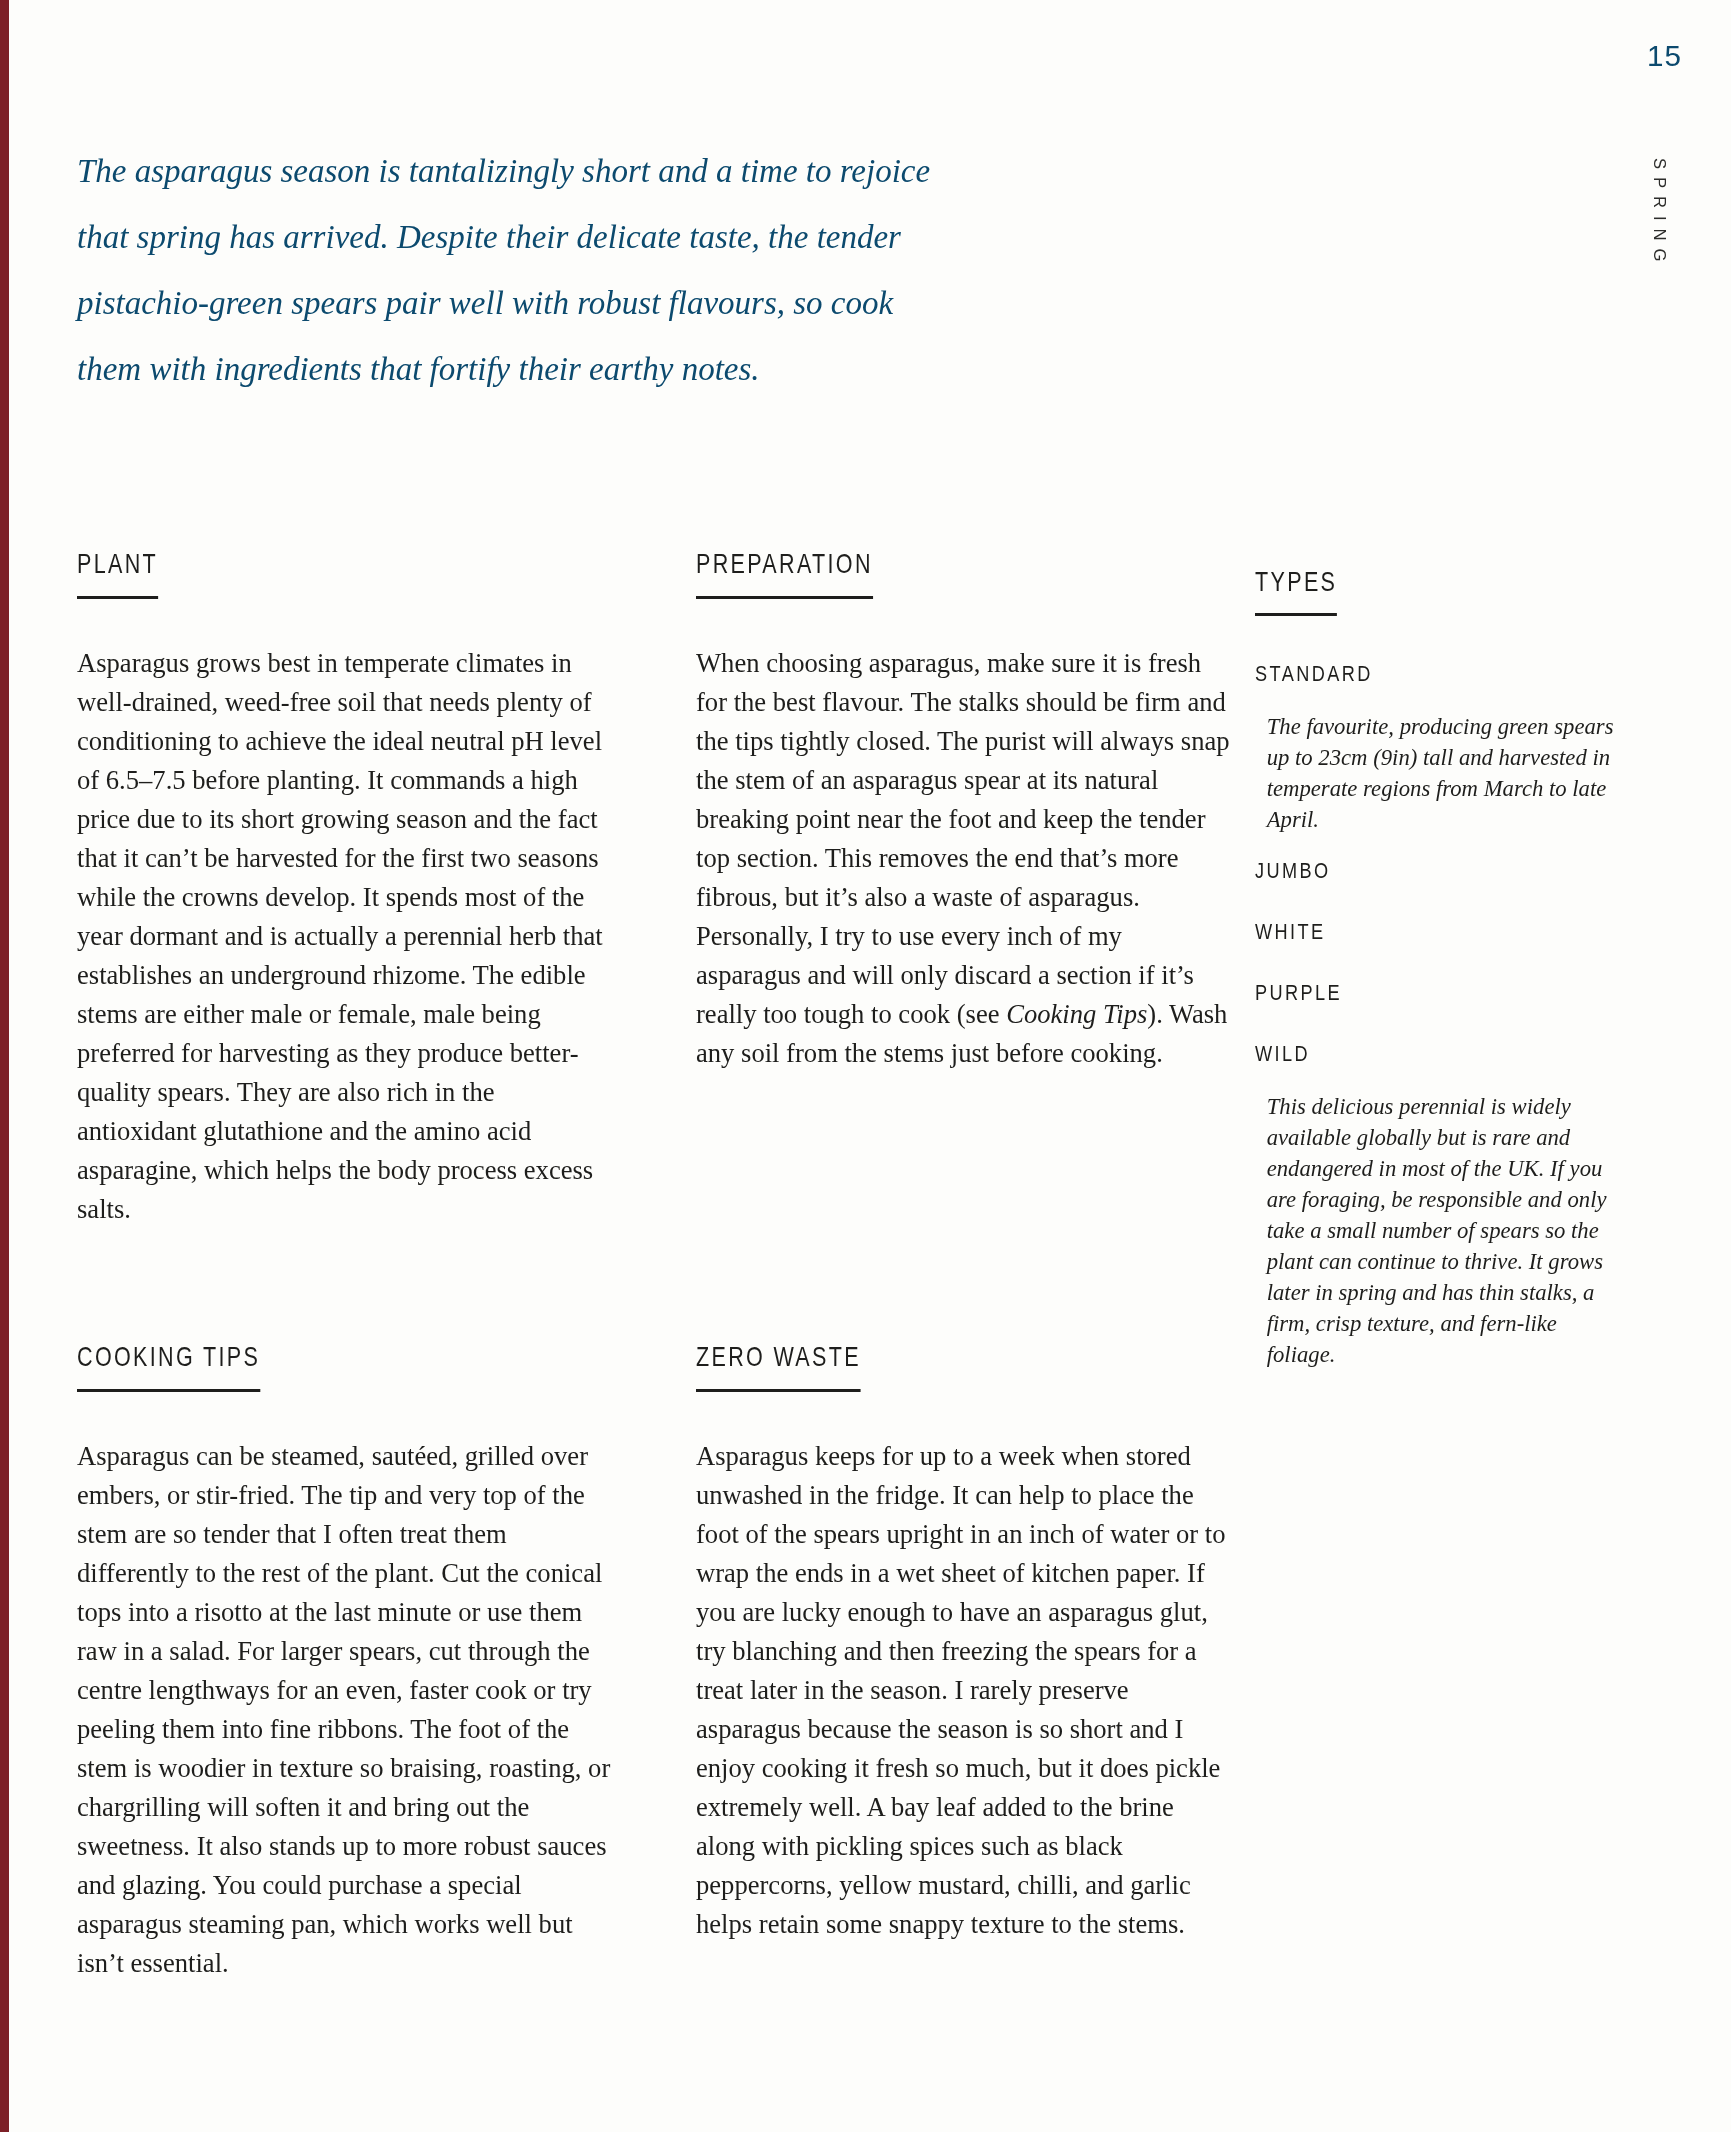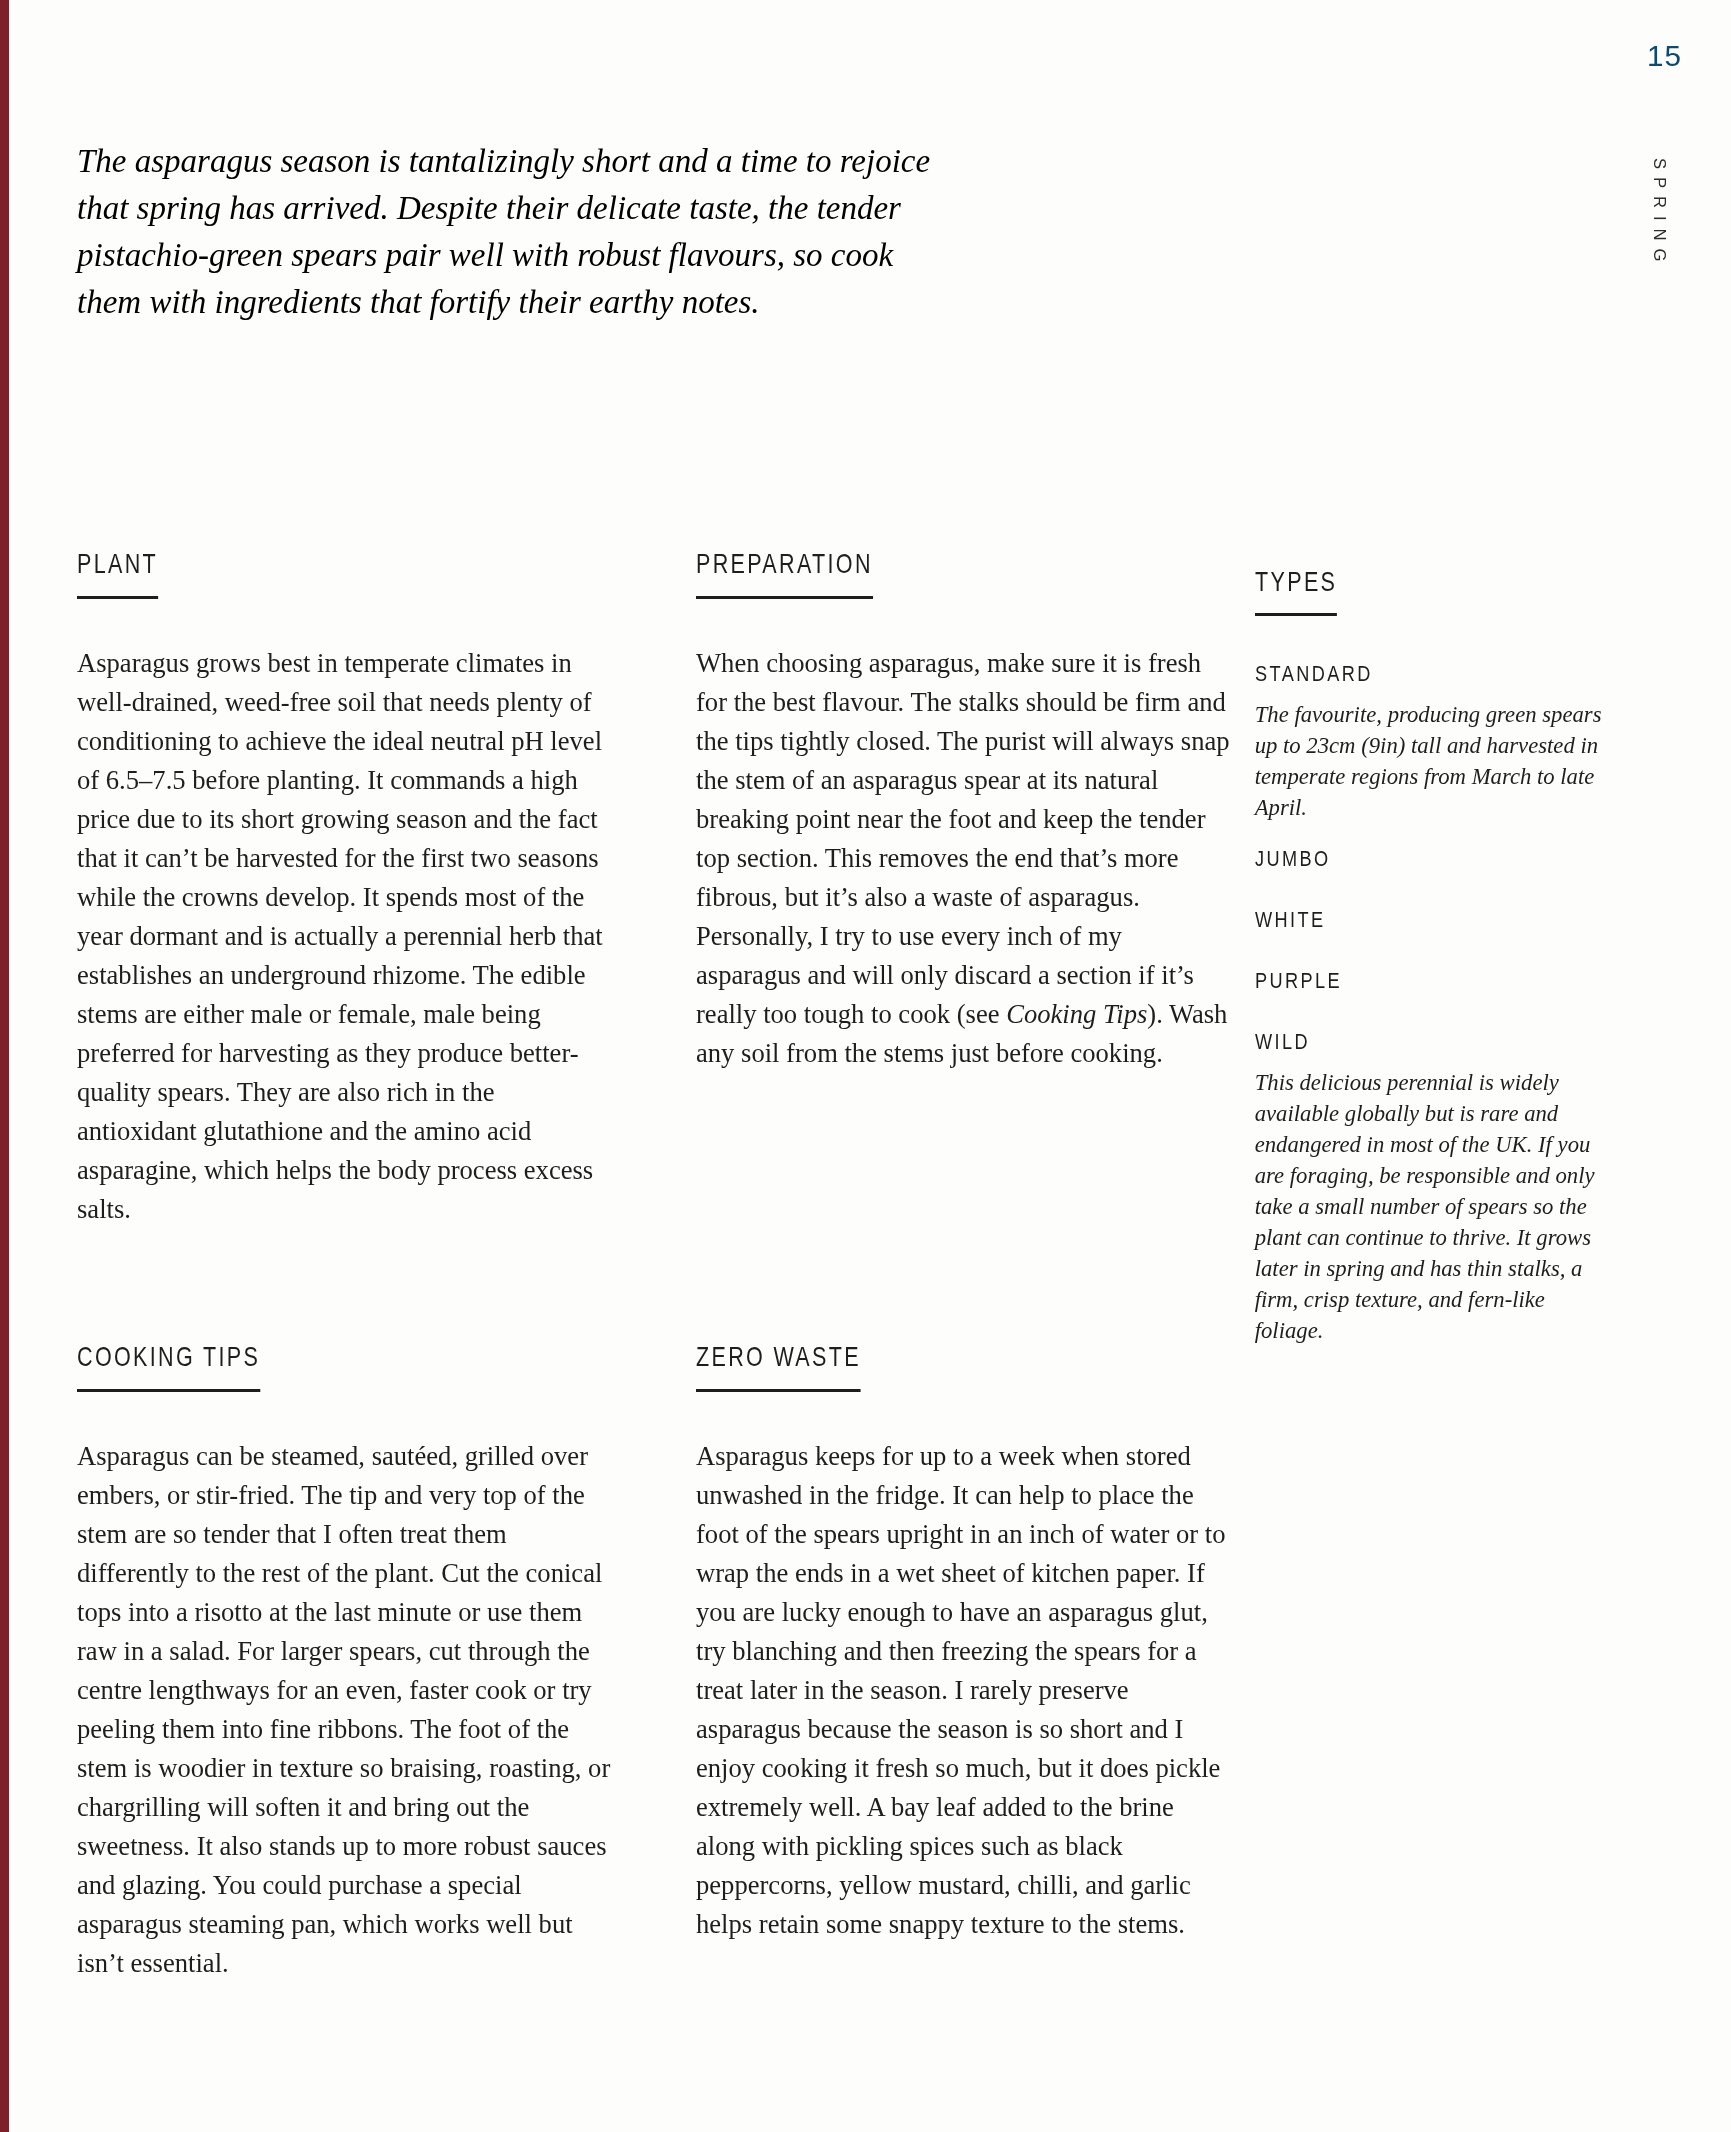--- a/index.html
+++ b/index.html
@@ -41,22 +41,22 @@
     letter-spacing: 7.9px;
     color: #2d2d2b;
   }
 
   .intro {
     position: absolute;
     left: 77px; top: 138px;
     width: 867px;
     font-style: italic;
     font-size: 33px;
-    line-height: 47px;
-    color: #000000;
+    line-height: 66px;
+    color: #0c4a6e;
   }
 
   .columns {
     position: absolute;
     left: 77px; top: 547px;
     display: flex;
     align-items: flex-start;
   }
   .col-a { width: 537px; margin-right: 82px; }
   .col-b { width: 537px; margin-right: 21.7px; }
@@ -96,21 +96,21 @@
     line-height: 25.6px;
     letter-spacing: 3px;
     transform: scaleX(0.8);
     transform-origin: 0 0;
     white-space: nowrap;
     color: #1e1e1c;
   }
 
   .type-item { margin-bottom: 23.6px; }
   .type-item p {
-    margin: 0;
+    margin: 12px;
     width: 363px;
     font-style: italic;
     font-size: 22.7px;
     line-height: 31px;
   }
 </style>
 </head>
 <body>
 
 <div class="spine-stripe"></div>

